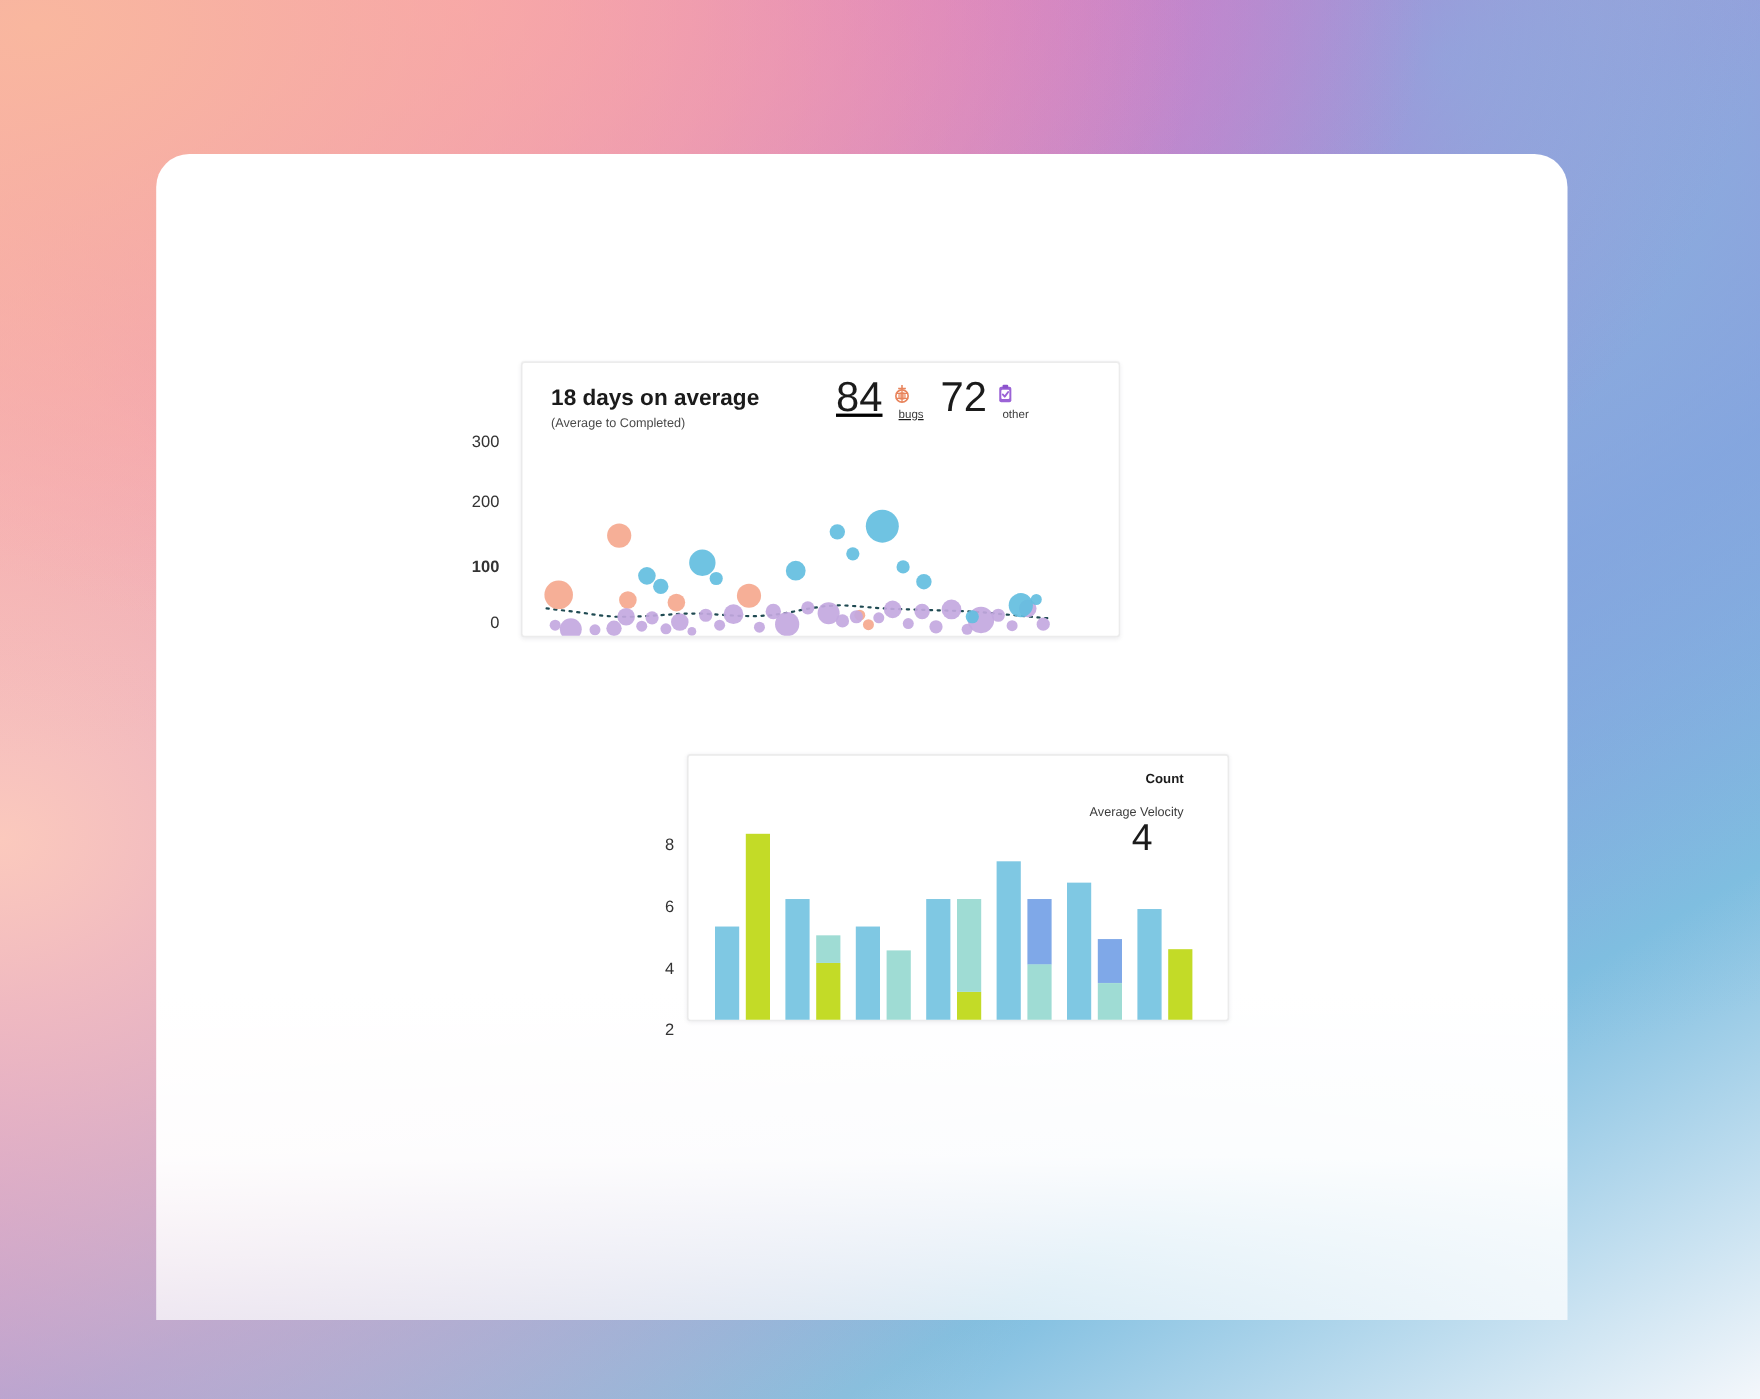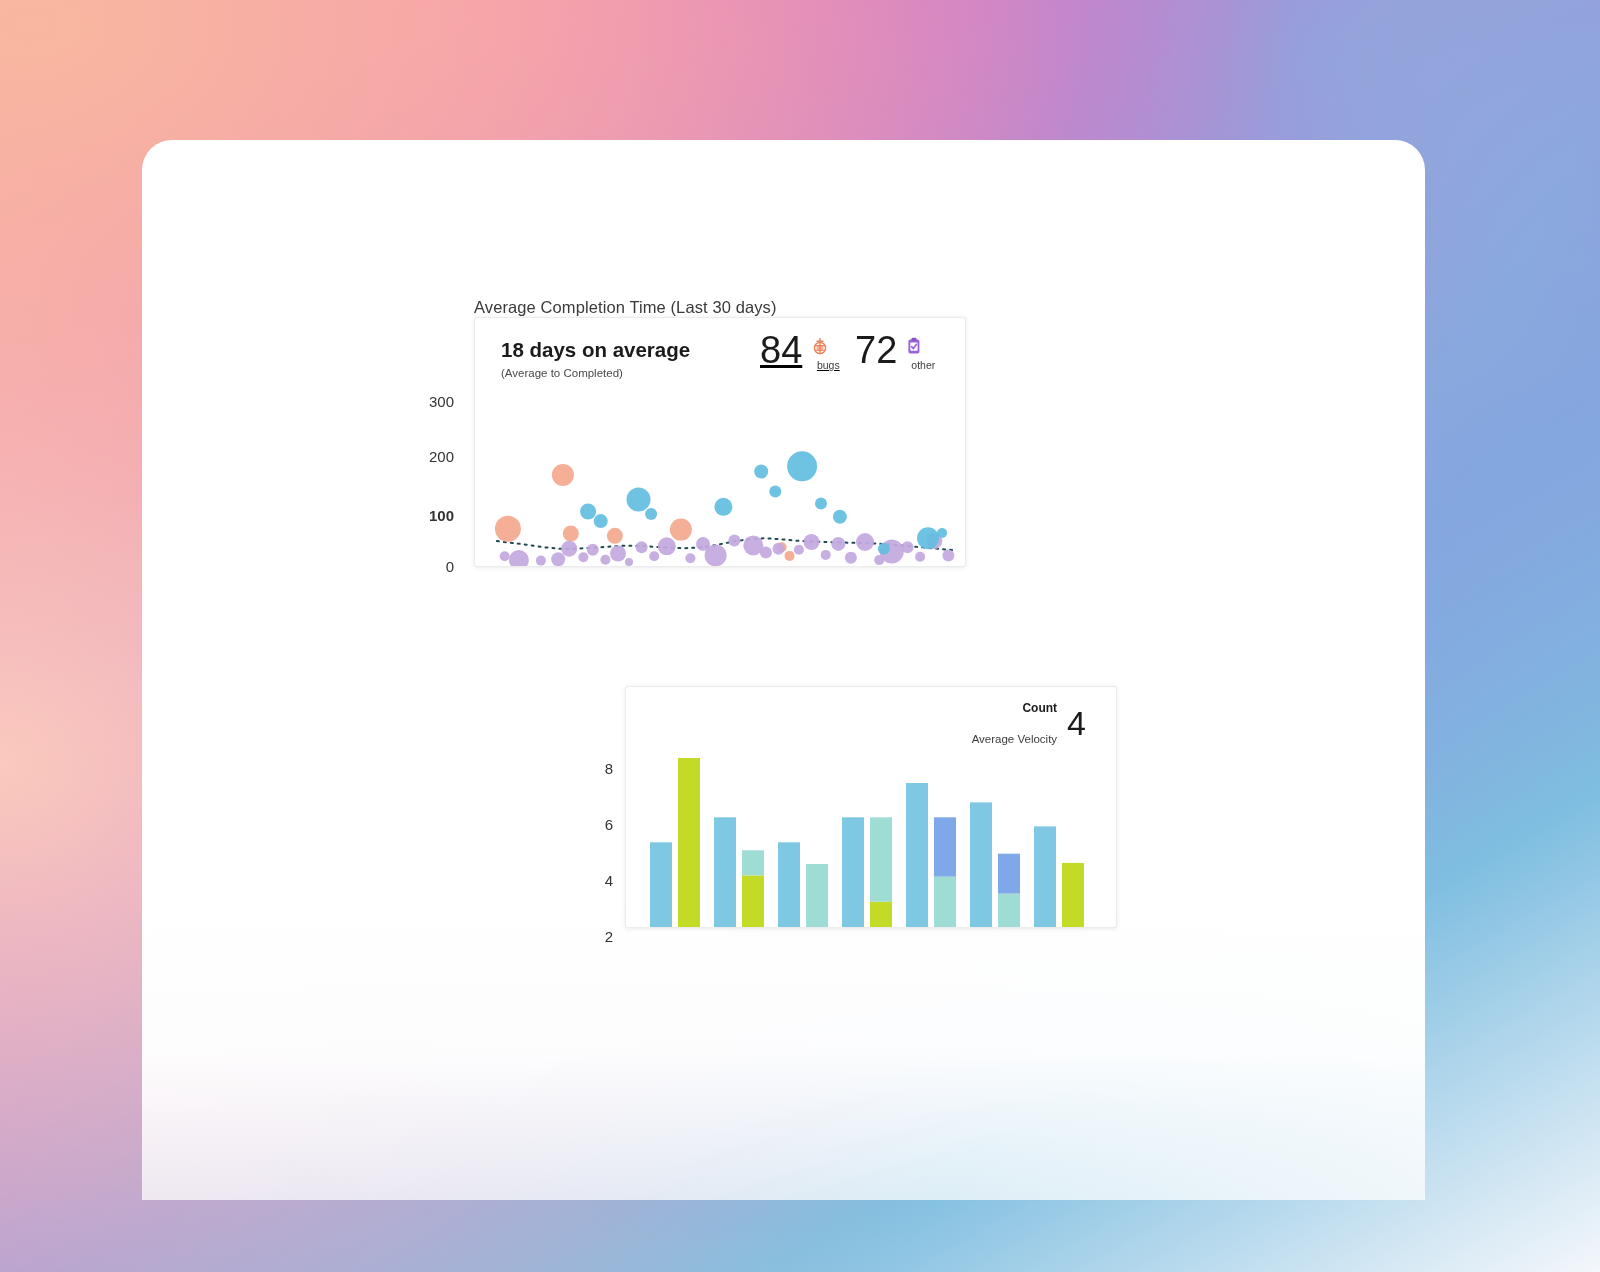--- a/index.html
+++ b/index.html
@@ -28,52 +28,51 @@
     white-space:nowrap;
   }
   .card {
     background:#fff; border:1px solid #ececec; border-radius:3px;
     box-shadow:0 1px 4px rgba(60,60,80,.10), 0 0 1px rgba(0,0,0,.05);
     position:relative; overflow:hidden;
   }
 
   
   #bubble-block { left:474px; top:298px; }
-  #bubble-card { width:492px; height:250px; }
+  #bubble-card { width:544px; height:250px; margin-top:31px; }
   .kpi-head { position:absolute; left:0; top:0; width:100%; height:74px; }
   .kpi-title { position:absolute; left:26px; top:20px; font-size:20.5px; font-weight:bold; color:#1b1b1b; }
   .kpi-sub { position:absolute; left:26px; top:49px; font-size:11.5px; color:#4a4a4a; }
   .kpi-group { position:absolute; top:13px; display:flex; align-items:flex-start; }
   .kpi-num { font-size:38px; color:#1b1b1b; line-height:1; font-weight:400; }
   .kpi-badge { margin-left:9px; margin-top:6px; text-align:center; width:34px; }
   .kpi-badge .glyph { display:block; height:20px; }
   .kpi-badge .cap { display:block; font-size:10.5px; color:#3c3c3c; margin-top:2px; }
 
   .y-axis { position:absolute; text-align:right; font-size:15px; color:#333; }
   .x-axis { position:absolute; font-size:13.5px; color:#333; }
   .x-axis span { position:absolute; white-space:nowrap; }
 
   
   #bar-block { left:625px; top:655px; }
   #bar-card { width:492px; height:242px; margin-top:31px; }
-  .bar-kpi { position:absolute; right:30px; top:14px; display:flex; align-items:center; }
+  .bar-kpi { position:absolute; right:30px; top:14px; display:flex; align-items:center;flex-direction:column; }
   .bar-kpi-labels { text-align:right; margin-right:10px; }
   .bar-kpi-labels .l1 { font-size:12px; font-weight:bold; color:#1b1b1b; display:block; }
   .bar-kpi-labels .l2 { font-size:11.5px; color:#3c3c3c; display:block; margin-top:18px; }
   .bar-kpi-value { font-size:34px; color:#1b1b1b; line-height:1; }
   svg { display:block; }
 </style>
 </head>
 <body>
 
 <div id="white-panel"></div>
 
 <div class="chart-block" id="bubble-block">
 
-  <div class="chart-title">Average Completion Time (Last 30 days)</div>
 
   <div class="y-axis" style="left:-78px; top:95px; width:58px;">
     <div style="position:absolute;top:0;right:0;">300</div>
     <div style="position:absolute;top:55px;right:0;">200</div>
     <div style="position:absolute;top:114px;right:0;font-weight:bold;">100</div>
     <div style="position:absolute;top:165px;right:0;">0</div>
   </div>
 
   <div class="card" id="bubble-card">
     <div class="kpi-head">

